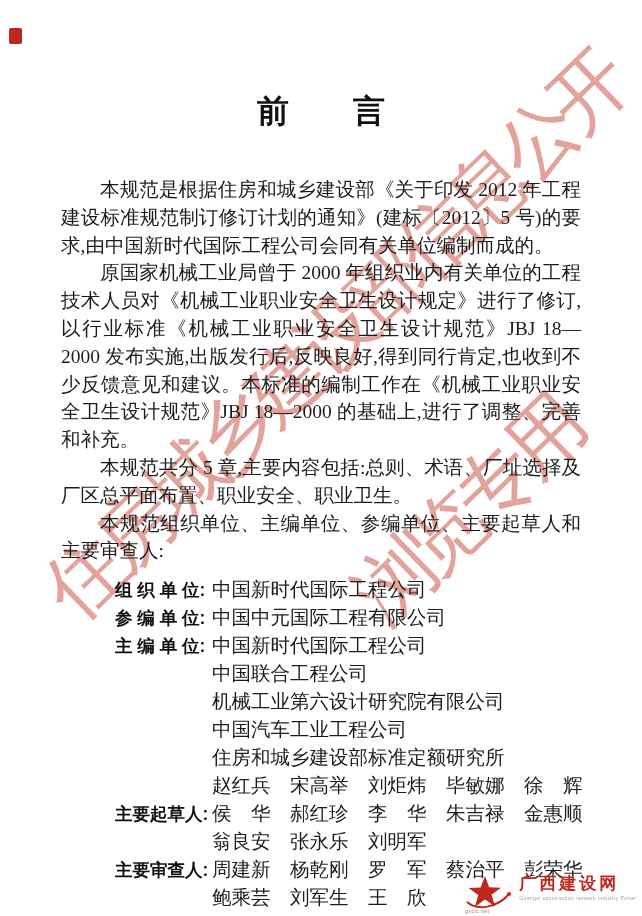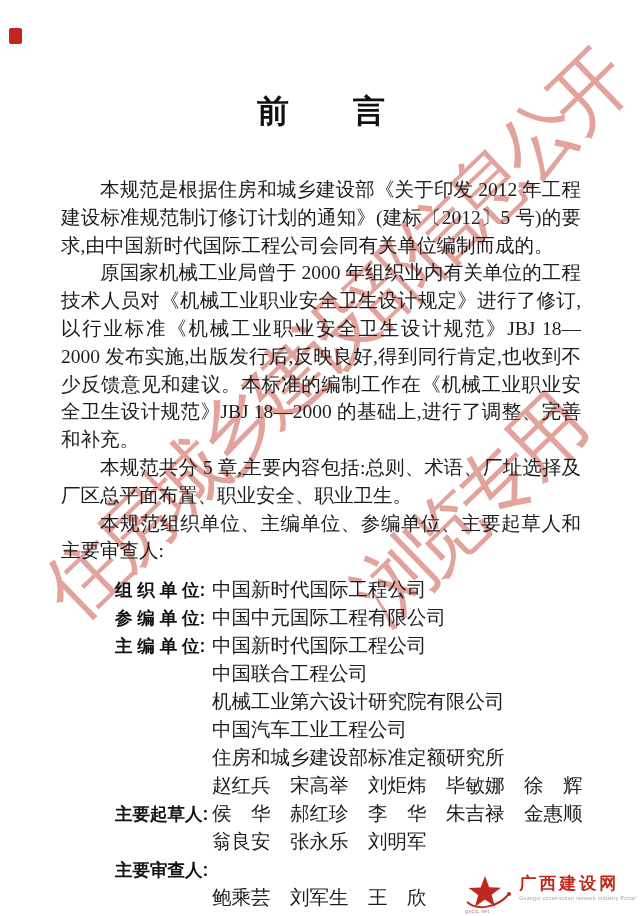--- a/index.html
+++ b/index.html
@@ -168,20 +168,21 @@
       <div class="crow">
         <span class="clabel">主要起草人:</span>
         <span class="ctext">侯　华　郝红珍　李　华　朱吉禄　金惠顺</span>
       </div>
       <div class="crow">
         <span class="clabel"></span>
         <span class="ctext">翁良安　张永乐　刘明军</span>
       </div>
       <div class="crow">
         <span class="clabel">主要审查人:</span>
+        <span class="ctext">周建新　杨乾刚　罗　军　蔡治平　彭荣华</span>
       </div>
       <div class="crow">
         <span class="clabel"></span>
         <span class="ctext">鲍乘芸　刘军生　王　欣</span>
       </div>
     </div>
   </div>
 
   <div class="site-logo">
     <div class="logo-star">

